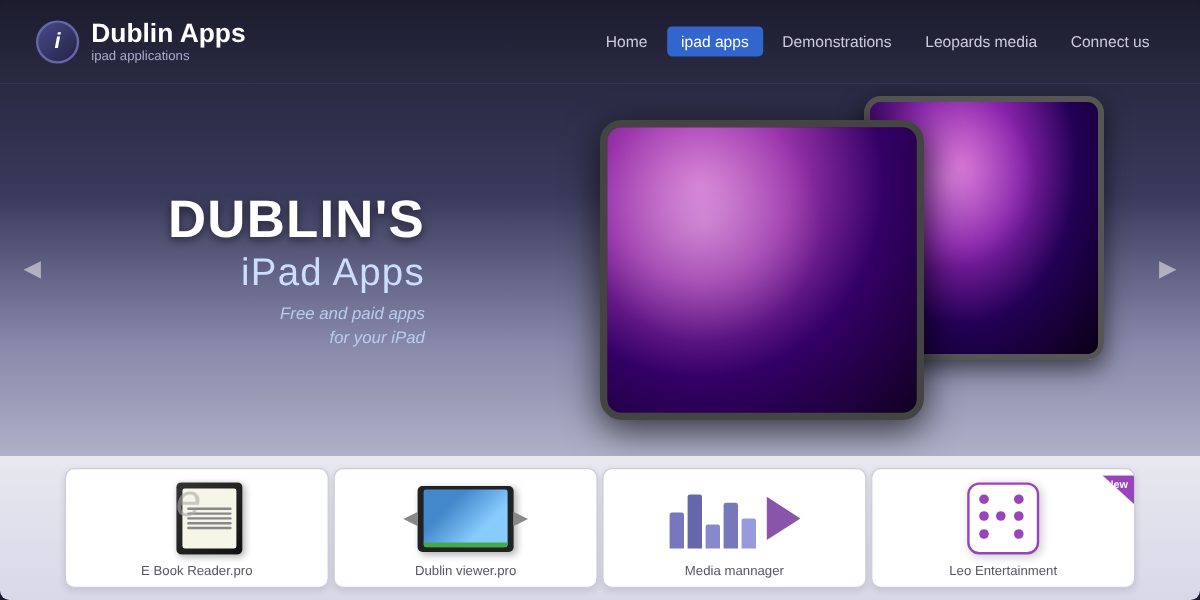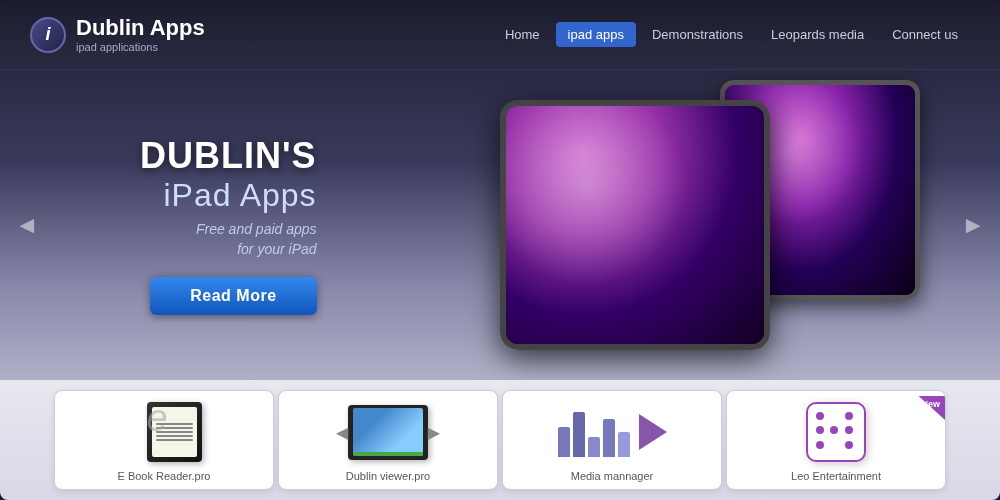--- a/index.html
+++ b/index.html
@@ -133,21 +133,21 @@
       position: absolute;
       left: 140px;
       top: 50%;
       transform: translateY(-50%);
       text-align: right;
       z-index: 3;
     }
 
     .hero-title-bold {
       color: white;
-      font-size: 36px;
+      font-size: 44px;
       font-weight: 900;
       letter-spacing: 1px;
       text-transform: uppercase;
       text-shadow: 0 2px 8px rgba(0,0,0,0.5);
     }
 
     .hero-title-light {
       color: #ccddff;
       font-size: 32px;
       font-weight: 300;
@@ -488,21 +488,20 @@
     <div class="hero-left-arrow">◄</div>
     <div class="hero-right-arrow">►</div>
 
     <div class="hero-content">
       <div class="hero-title-bold">DUBLIN'S</div>
       <div class="hero-title-light">iPad Apps</div>
       <div class="hero-subtitle">
         <span>Free and paid apps</span><br>
         <span>for your iPad</span>
       </div>
-      <button class="read-more-btn">Read More</button>
     </div>
 
     <div class="hero-devices">
       <div class="ipad-large">
         <div class="ipad-large-screen"></div>
       </div>
       <div class="ipad-small">
         <div class="ipad-small-screen"></div>
       </div>
     </div>

